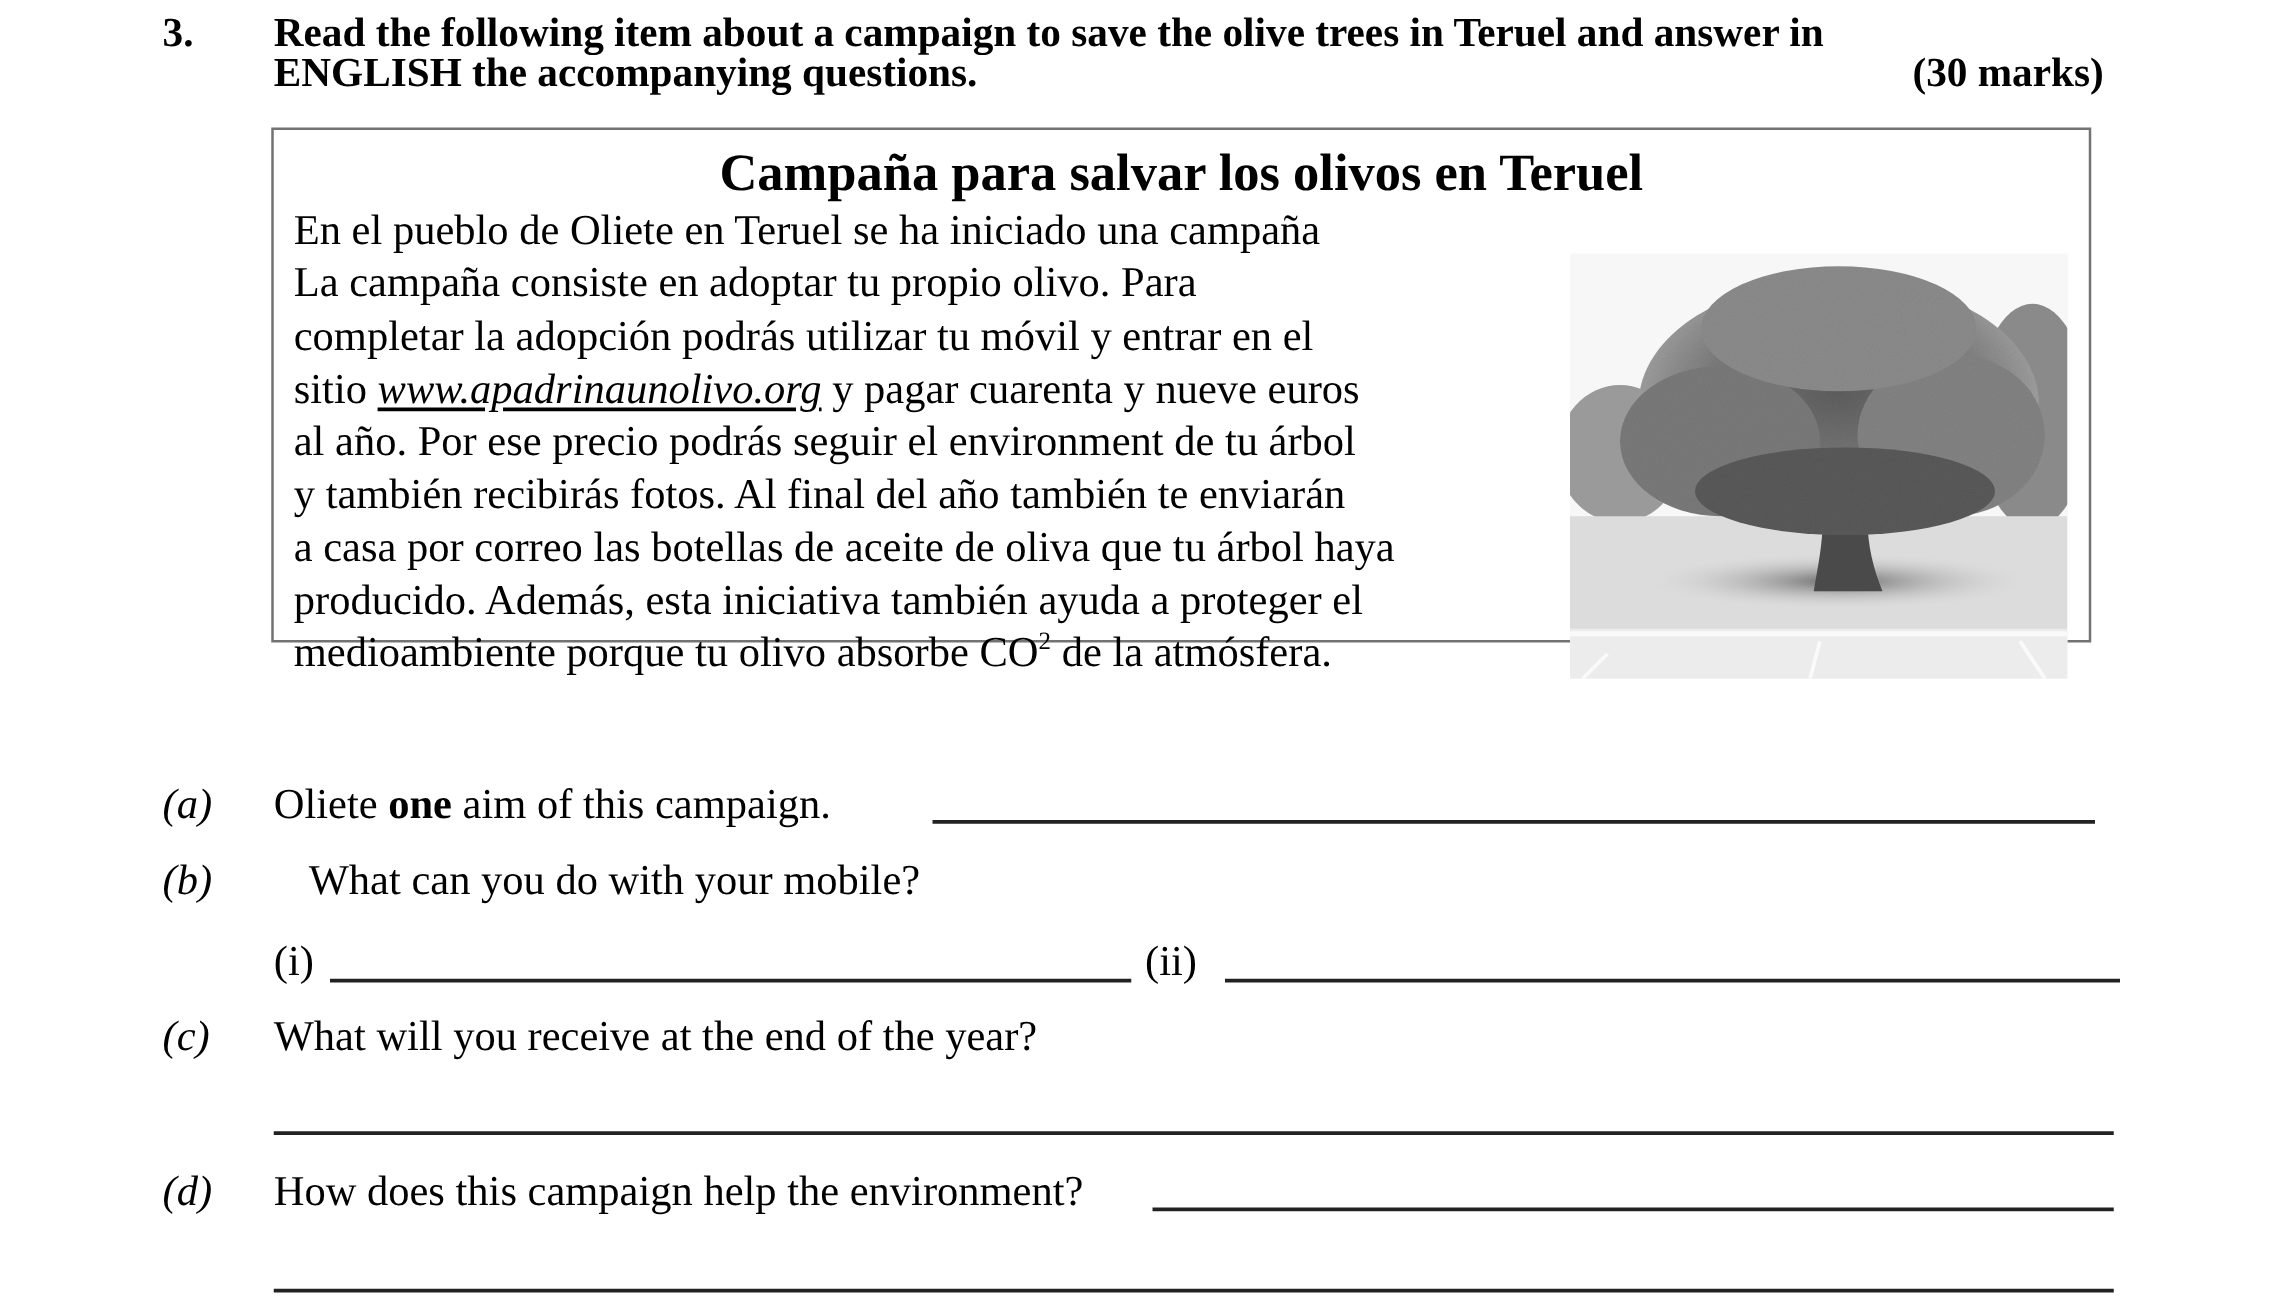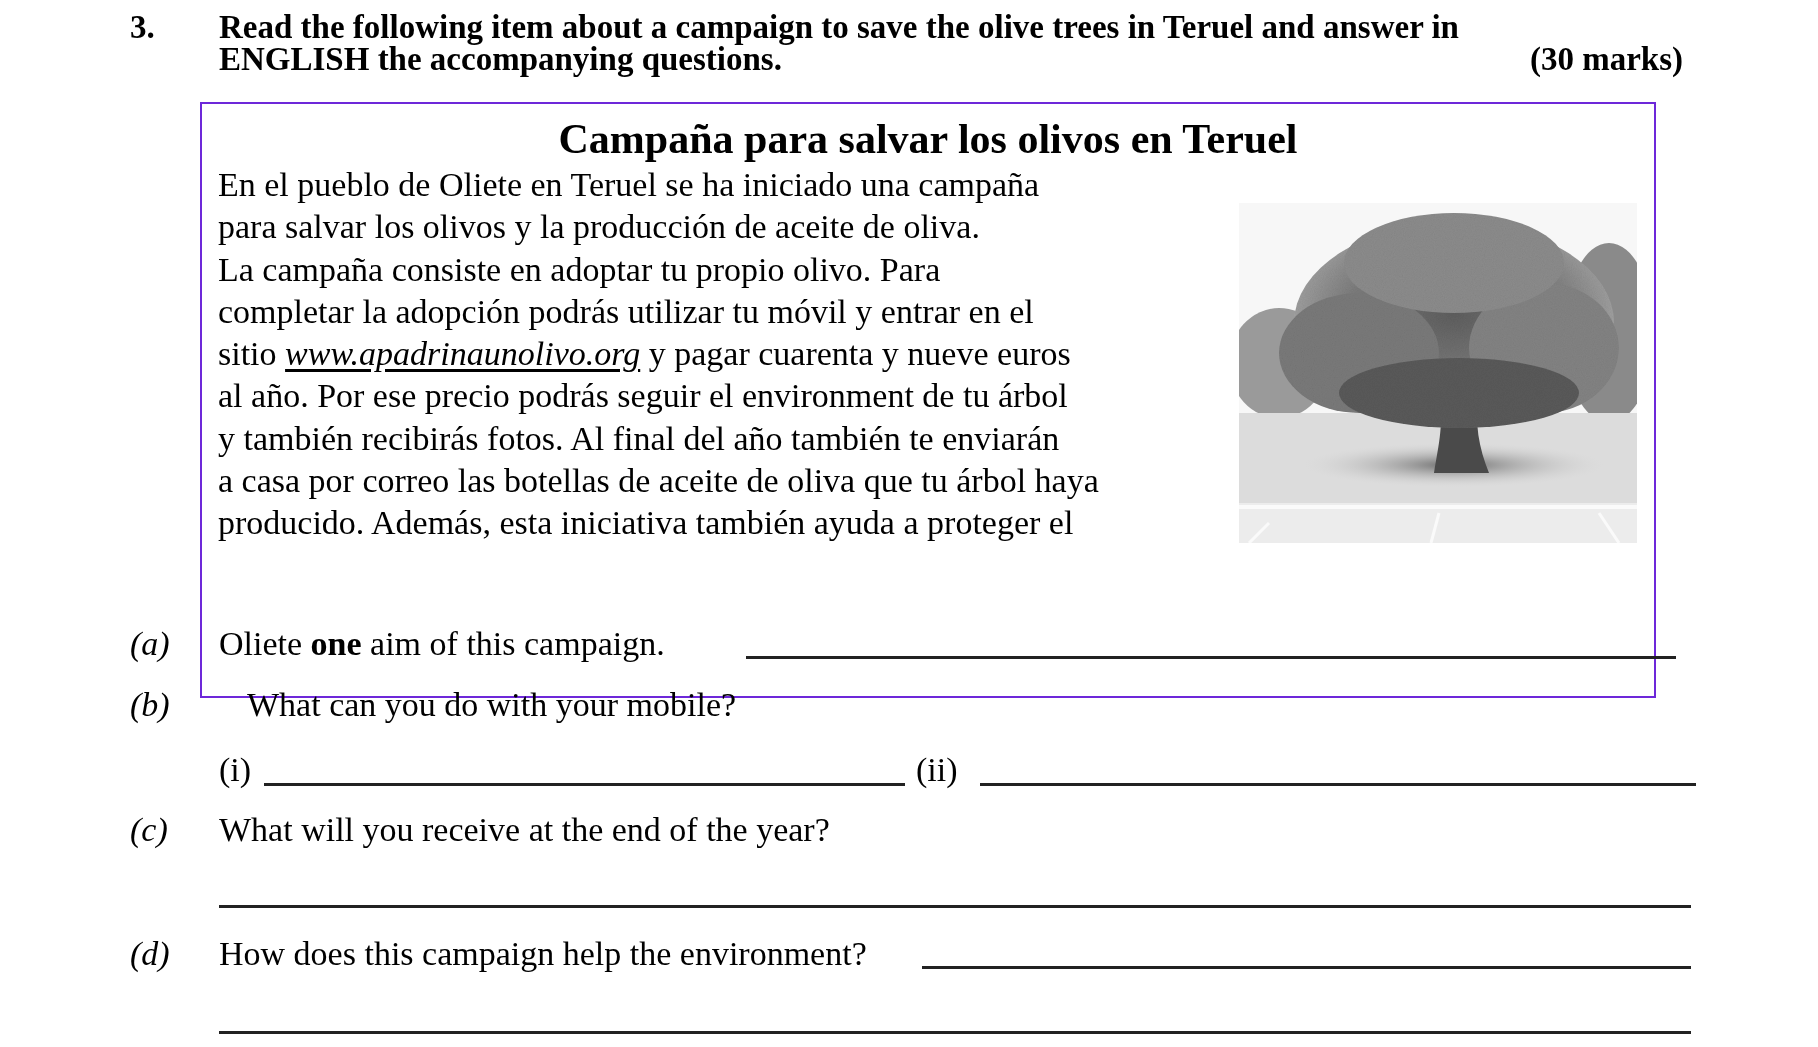--- a/index.html
+++ b/index.html
@@ -8,22 +8,22 @@
       font-family: "Liberation Serif", "DejaVu Serif", serif; color: #000;
     }
     .abs { position: absolute; }
     .hdr { font-weight: bold; font-size: 33px; line-height: 33px; white-space: nowrap; }
     .qnum { left: 130px; top: 11px; }
     .hline1 { left: 219px; top: 11px; }
     .hline2 { left: 219px; top: 43px; }
     .marks { right: 135px; top: 43px; }
 
     .box {
-      left: 200px; top: 102px; width: 1456px; height: 596px;
-      border: 2px solid #6d28d9; box-sizing: border-box;
+      left: 217px; top: 102px; width: 1456px; height: 412px;
+      border: 2px solid #737373; box-sizing: border-box;
     }
     .box-title {
       left: 0; right: 0; top: 12px; text-align: center;
       font-weight: bold; font-size: 42px; line-height: 46px; white-space: nowrap;
     }
     .body-text {
       left: 16px; top: 60px; font-size: 34px; line-height: 42.3px; white-space: nowrap;
     }
     .body-text .ln { display: block; height: 42.3px; }
     .url { font-style: italic; text-decoration: underline; text-underline-offset: 4px; margin-top: 40px; }
@@ -46,28 +46,28 @@
 <div class="abs hdr qnum">3.</div>
 <div class="abs hdr hline1">Read the following item about a campaign to save the olive trees in Teruel and answer in</div>
 <div class="abs hdr hline2">ENGLISH the accompanying questions.</div>
 <div class="abs hdr marks">(30 marks)</div>
 
 <div class="abs box">
   <div class="abs box-title">Campaña para salvar los olivos en Teruel</div>
 
   <div class="abs body-text">
     <span class="ln">En el pueblo de Oliete en Teruel se ha iniciado una campaña</span>
-    <span class="ln">para salvar  los olivos y la producción de aceite de oliva.</span>
     <span class="ln">La campaña consiste en adoptar tu propio olivo.  Para</span>
     <span class="ln">completar la adopción podrás utilizar tu móvil y entrar en el</span>
     <span class="ln"><span>sitio </span><span class="url">www.apadrinaunolivo.org</span><span> y pagar cuarenta y nueve euros</span></span>
     <span class="ln">al año.  Por ese precio podrás seguir el environment de tu árbol</span>
     <span class="ln">y también recibirás fotos.  Al final del año también te enviarán</span>
     <span class="ln">a casa por correo las botellas de aceite de oliva que tu árbol haya</span>
     <span class="ln">producido.  Además, esta iniciativa también ayuda a proteger el</span>
+    <span class="ln"><span>medioambiente  porque tu olivo absorbe CO</span><sup>2</sup><span> de la atmósfera.</span></span>
   </div>
 
   <div class="abs photo" aria-label="olive-tree-photo">
     <svg width="398" height="340" viewBox="0 0 398 340" xmlns="http://www.w3.org/2000/svg">
       <defs>
         <radialGradient id="canopy" cx="50%" cy="45%" r="55%">
           <stop offset="0%" stop-color="#5e5e5e"></stop>
           <stop offset="60%" stop-color="#7c7c7c"></stop>
           <stop offset="100%" stop-color="#a9a9a9"></stop>
         </radialGradient>

